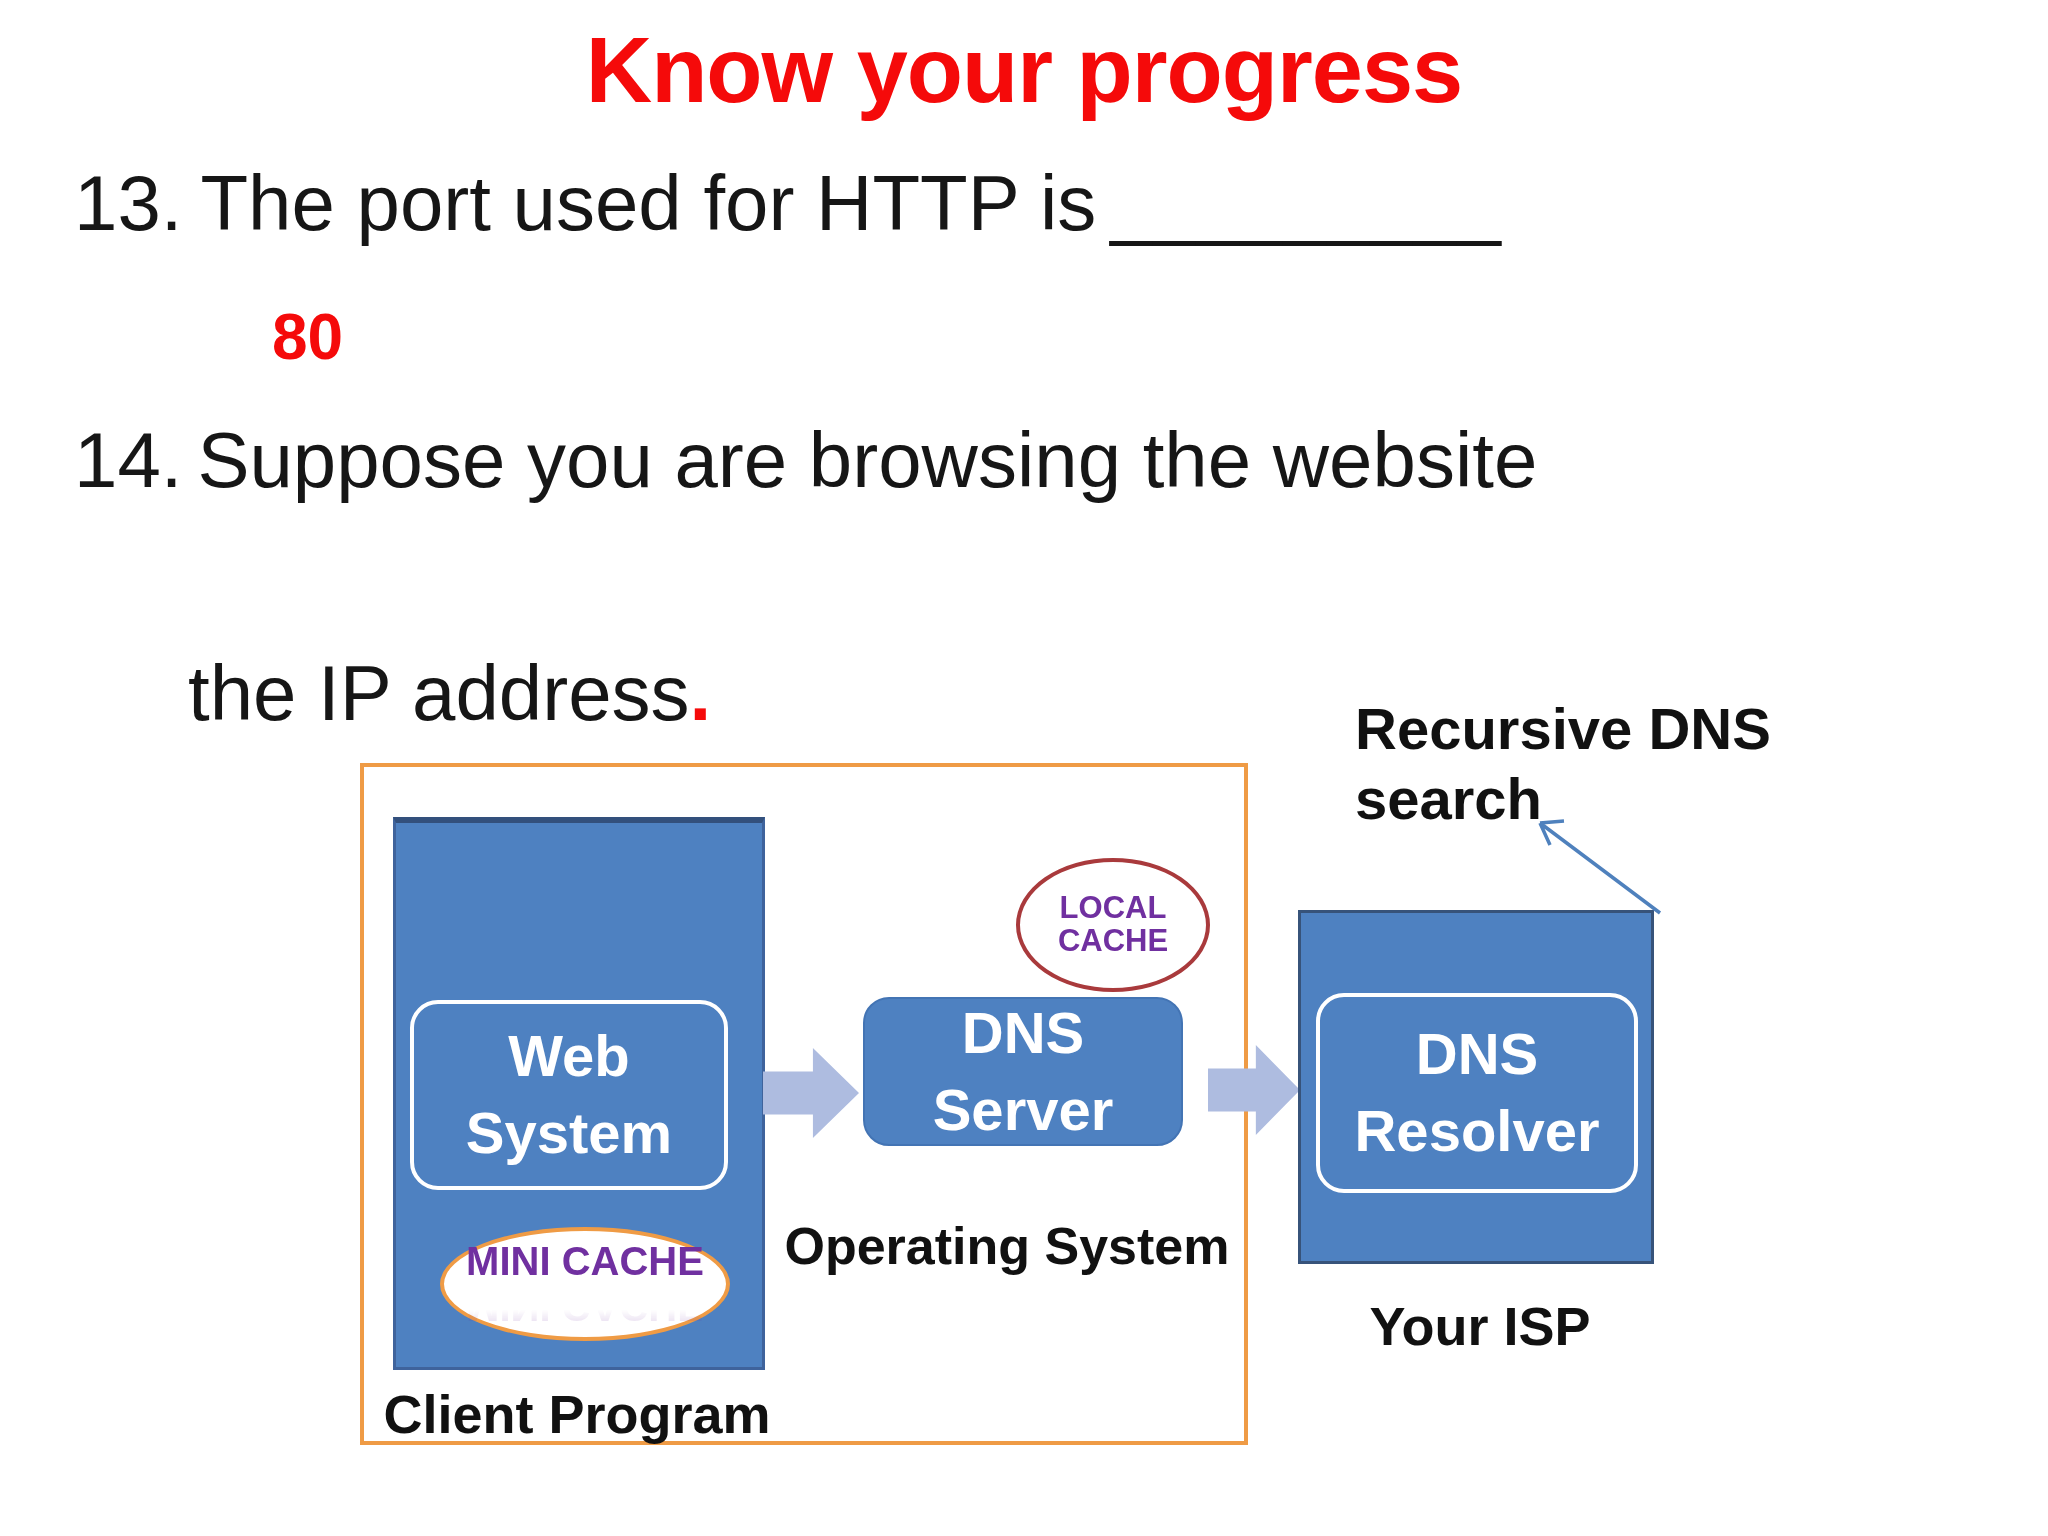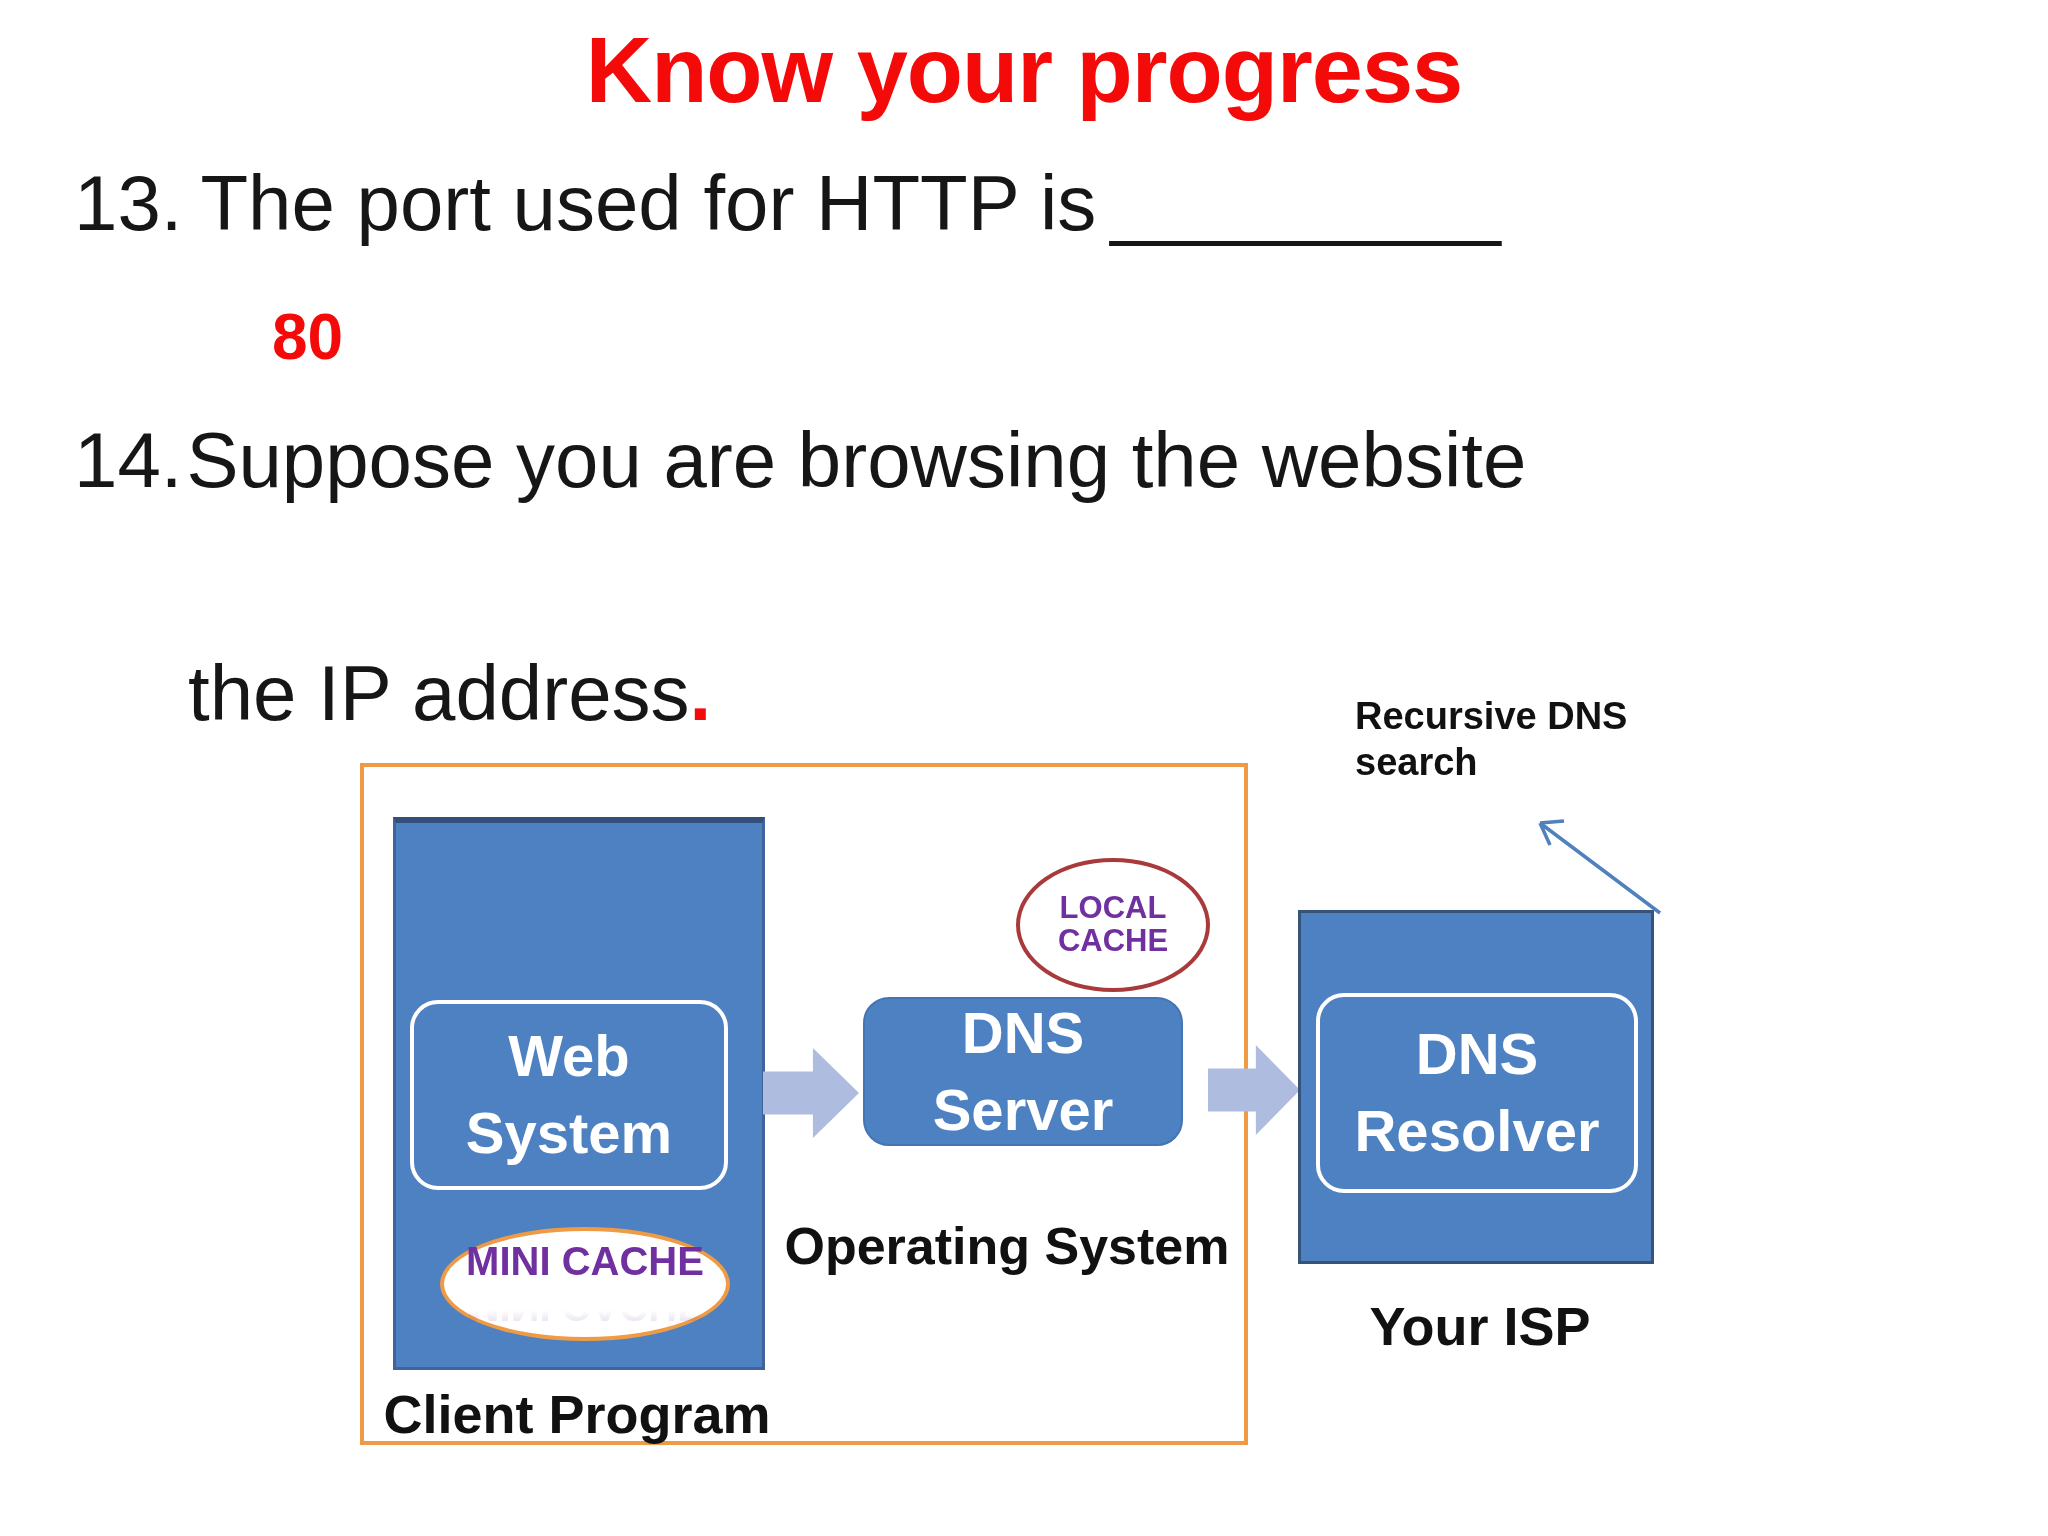--- a/index.html
+++ b/index.html
@@ -19,21 +19,21 @@
     position:relative;width:2048px;height:1536px;background:#ffffff;overflow:hidden;
     font-family:"Liberation Sans","DejaVu Sans",sans-serif;color:var(--text_black);
   }
   .title{
     position:absolute;left:0;top:18px;width:100%;margin:0;text-align:center;
     font-size:92px;font-weight:700;color:var(--accent_red);letter-spacing:-1px;
   }
   .qline{position:absolute;left:74px;font-size:78px;color:var(--text_black);white-space:nowrap;}
   .q13{top:158px;}
   .qnum{margin-right:18px;}
-  .qnum14{margin-right:4px;}
+  .qnum14{margin-right:15px;}
   .blank{margin-left:14px;letter-spacing:0;}
   .answer{
     position:absolute;left:272px;top:300px;font-size:64px;font-weight:700;color:var(--accent_red);
   }
   .q14l1{top:415px;}
   .q14l2{top:532px;left:188px;}
   .q14l3{top:648px;left:188px;}
   .weblink{
     color:var(--link_blue);font-weight:700;
     text-decoration:underline;text-decoration-thickness:7px;text-underline-offset:10px;
@@ -82,21 +82,21 @@
   }
   .mini-cache .cache-reflection{font-size:40px;white-space:nowrap;height:26px;overflow:hidden;}
   .black-label{
     position:absolute;font-weight:700;color:#111;white-space:nowrap;transform:translateX(-50%);text-align:right;
   }
   .client-label{left:577px;top:1383px;font-size:54px;}
   .os-label{left:1007px;top:1216px;font-size:52px;}
   .isp-label{left:1480px;top:1295px;font-size:54px;}
   .recursive-label{
     position:absolute;left:1355px;top:694px;font-weight:700;color:#111;
-    font-size:38px;line-height:1.2;white-space:pre-line;
+    font-size:58px;line-height:1.2;white-space:pre-line;
   }
   .block-arrow{
     position:absolute;background:var(--arrow_fill);
     clip-path:polygon(0 26%,52% 26%,52% 0,100% 50%,52% 100%,52% 74%,0 74%);
   }
   .arrow1{left:763px;top:1048px;width:96px;height:90px;}
   .arrow2{left:1208px;top:1045px;width:92px;height:90px;}
   .thin-arrow{position:absolute;left:1500px;top:795px;width:170px;height:125px;}
   .thin-arrow path{stroke:var(--thin_arrow_blue);stroke-width:3.5;fill:none;}
 </style>

